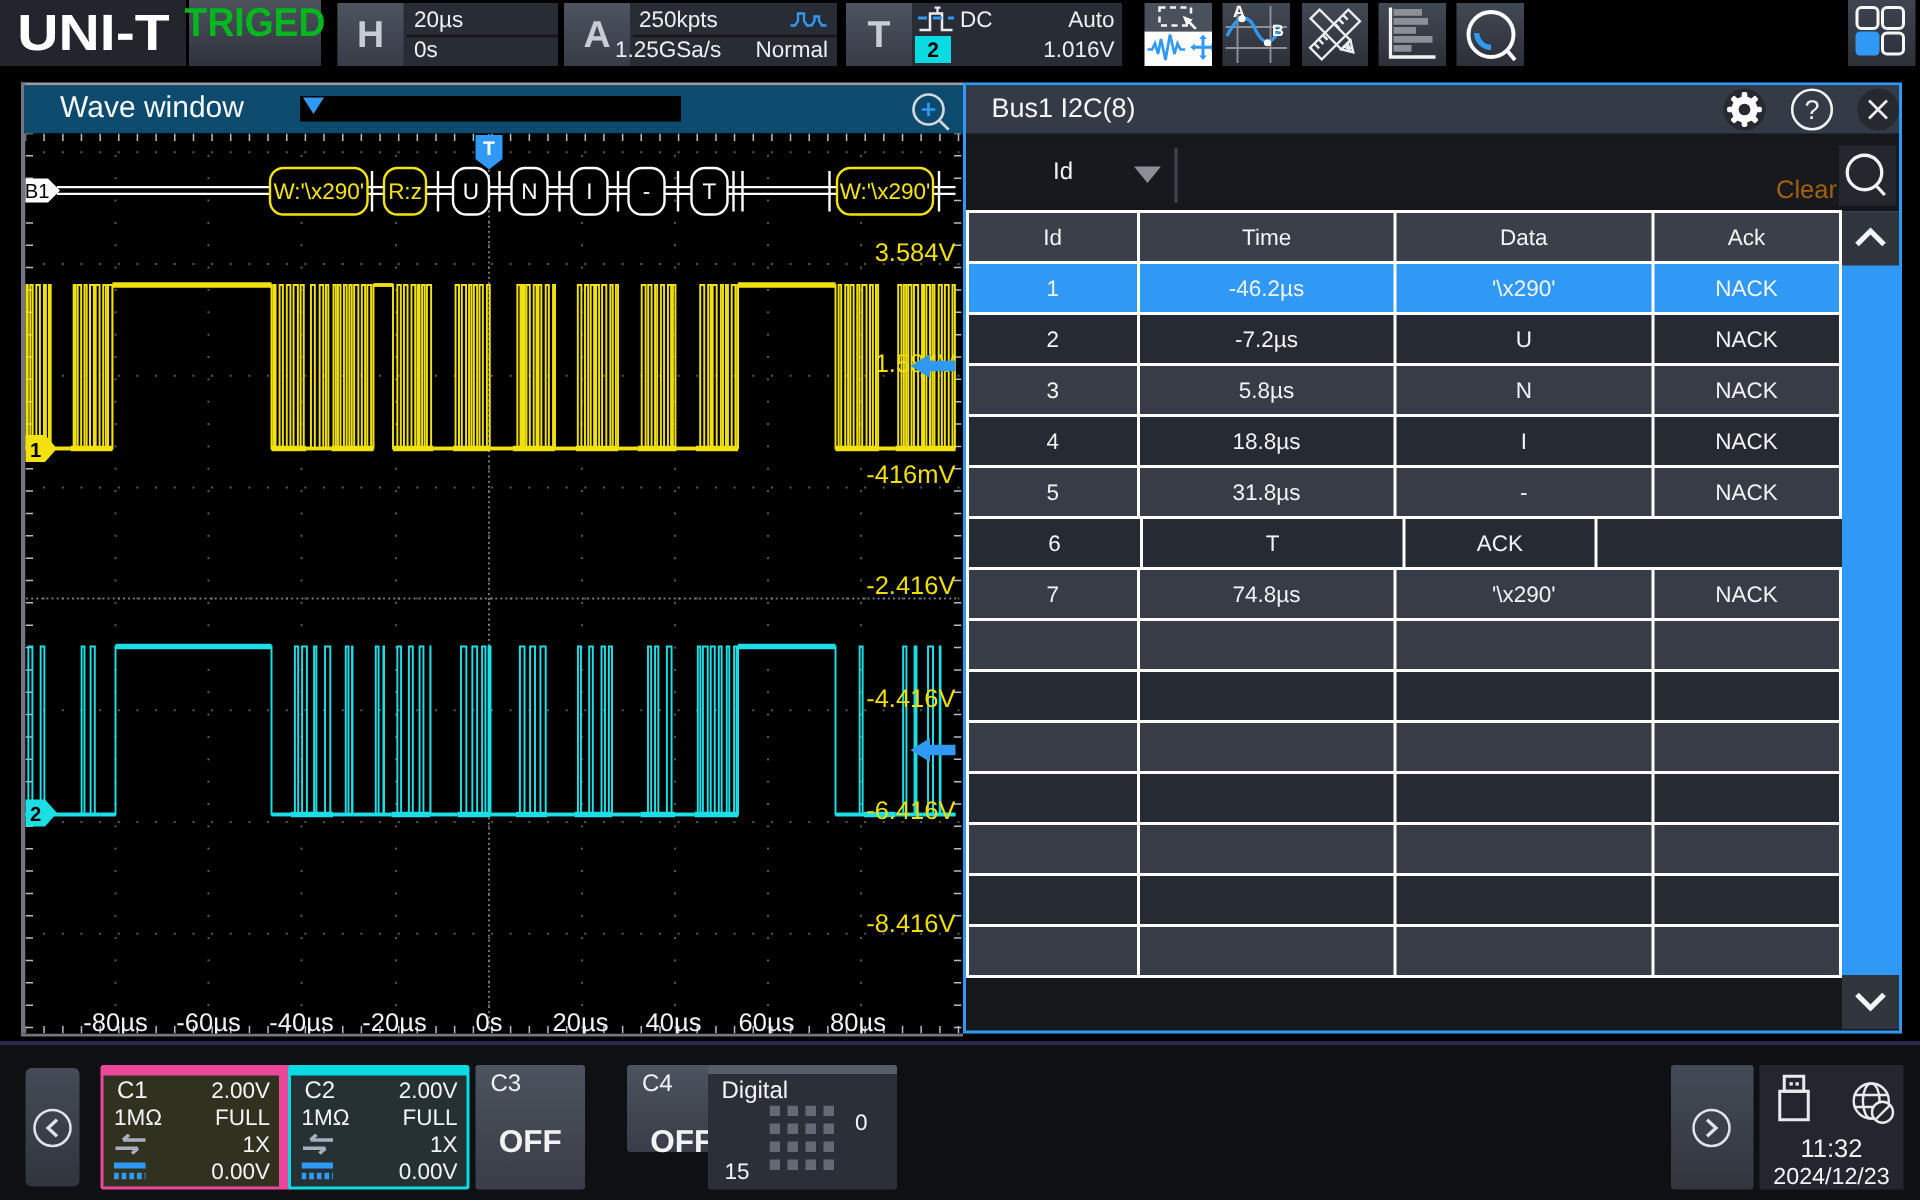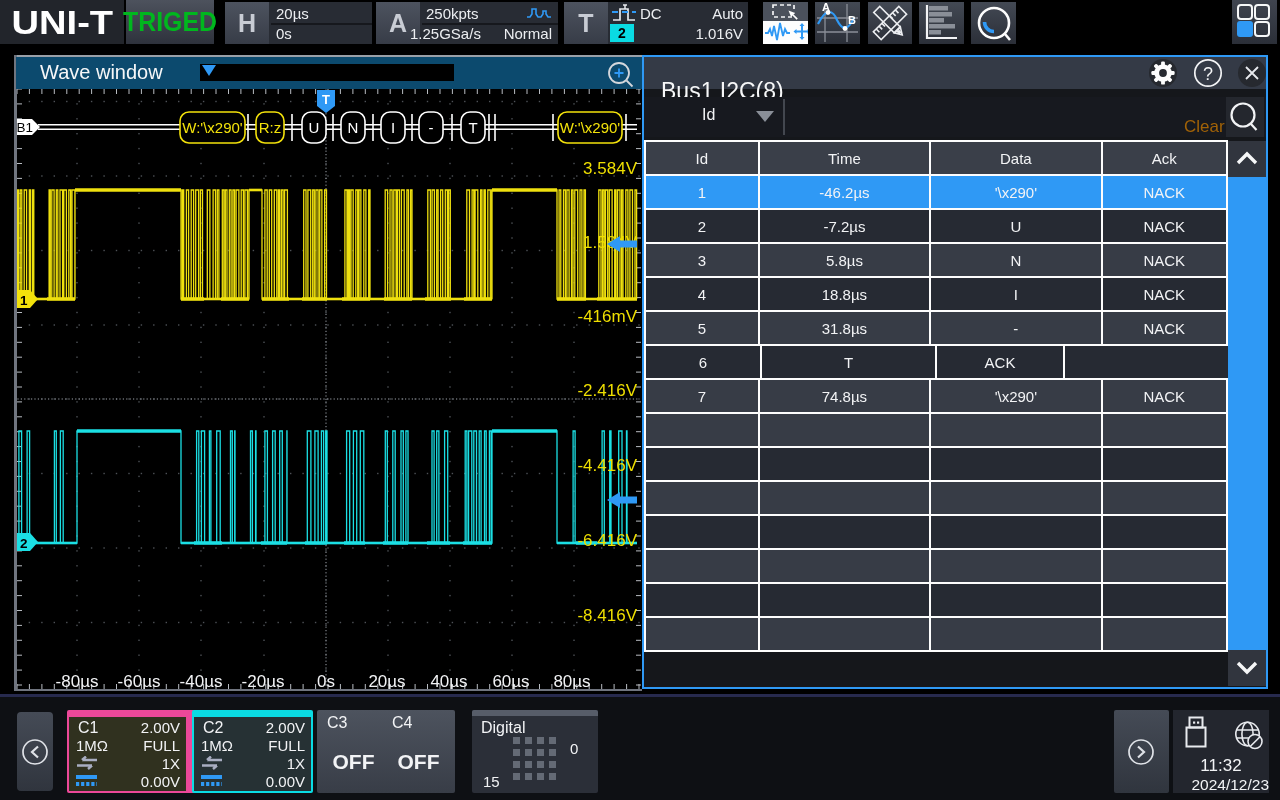--- a/index.html
+++ b/index.html
@@ -9,21 +9,21 @@
 .ibtn{background:linear-gradient(180deg,#434954,#2b2f38)}
 .small{font-size:15px}
 svg{display:block}
 </style></head>
 <body>
 
 <div class="abs" style="left:0;top:0;width:1280px;height:44px;background:#000">
   <div class="abs" style="left:0;top:0;width:124px;height:44px;background:#22252b;display:flex;align-items:center;justify-content:center">
     <span style="color:#fff;font-weight:bold;font-size:34px;letter-spacing:0px;transform:scale(1.12,1.0);white-space:nowrap">UNI-T</span>
   </div>
-  <div class="abs" style="left:126px;top:0;width:88px;height:44px;background:linear-gradient(180deg,#4d525d,#2e323c);display:flex;align-items:center;justify-content:center">
+  <div class="abs" style="left:126px;top:0;width:88px;height:44px;background:linear-gradient(180deg,#4d525d,#2e323c);display:flex;justify-content:center">
     <span style="color:#00b71e;font-weight:bold;font-size:27px;transform:scaleX(0.92)">TRIGED</span>
   </div>
 
   <div class="abs panel" style="left:225px;top:2px;width:147px;height:42px">
     <div class="abs lbox" style="left:0;top:0;width:44px;height:42px">H</div>
     <div class="abs small" style="left:51px;top:3px">20µs</div>
     <div class="abs" style="left:46px;top:21px;width:101px;height:2px;background:#16181d"></div>
     <div class="abs small" style="left:51px;top:23px">0s</div>
   </div>
 
@@ -1560,21 +1560,21 @@
         <text x="370" y="598" fill="#f2f3f5" font-size="17" text-anchor="middle">20µs</text>
         <text x="432" y="598" fill="#f2f3f5" font-size="17" text-anchor="middle">40µs</text>
         <text x="494" y="598" fill="#f2f3f5" font-size="17" text-anchor="middle">60µs</text>
         <text x="555" y="598" fill="#f2f3f5" font-size="17" text-anchor="middle">80µs</text>
       </svg>
     </div>
 </div>
 
 <div class="abs" style="left:642px;top:55px;width:626px;height:634px;border:2px solid #2f99f5;background:#15171b">
   <div class="abs" style="left:0;top:0;width:622px;height:32px;background:#343a46">
-    <div class="abs" style="left:17px;top:21px;color:#f6f7f8;font-size:23px">Bus1 I2C(8)</div>
+    <div class="abs" style="left:17px;top:5px;color:#f6f7f8;font-size:18px">Bus1 I2C(8)</div>
     <svg class="abs" style="left:503px;top:1px" width="32" height="30" viewBox="0 0 32 30">
       <circle cx="16" cy="15" r="14" fill="#26292f"></circle>
       <g fill="#fdfdfd">
           <circle cx="16" cy="15" r="8.7"></circle>
           <rect x="14.1" y="3.4" width="3.8" height="5.5" rx="1.2" transform="rotate(0 16 15)"></rect>
           <rect x="14.1" y="3.4" width="3.8" height="5.5" rx="1.2" transform="rotate(45 16 15)"></rect>
           <rect x="14.1" y="3.4" width="3.8" height="5.5" rx="1.2" transform="rotate(90 16 15)"></rect>
           <rect x="14.1" y="3.4" width="3.8" height="5.5" rx="1.2" transform="rotate(135 16 15)"></rect>
           <rect x="14.1" y="3.4" width="3.8" height="5.5" rx="1.2" transform="rotate(180 16 15)"></rect>
           <rect x="14.1" y="3.4" width="3.8" height="5.5" rx="1.2" transform="rotate(225 16 15)"></rect>
@@ -1761,21 +1761,21 @@
           <path d="M0,3 h21" stroke="#2f99f5" stroke-width="4"></path>
           <path d="M0,10 h21" stroke="#2f99f5" stroke-width="4.2" stroke-dasharray="3.2 1.9"></path>
         </svg>
       <div class="abs" style="right:6px;top:56px">0.00V</div>
     </div>
   </div>
   <div class="abs" style="left:317px;top:13px;width:73px;height:83px;border-radius:2px;background:linear-gradient(180deg,#4d535e,#383d47);color:#f2f3f5">
     <div class="abs" style="left:10px;top:4px;font-size:16px">C3</div>
     <div class="abs" style="left:0;top:40px;width:73px;text-align:center;font-size:21px;font-weight:bold">OFF</div>
   </div>
-  <div class="abs" style="left:382px;top:13px;width:73px;height:83px;border-radius:2px;background:linear-gradient(180deg,#4d535e,#383d47);color:#f2f3f5">
+  <div class="abs" style="left:418px;top:13px;width:73px;height:58px;border-radius:2px;background:linear-gradient(180deg,#4d535e,#383d47);color:#f2f3f5">
     <div class="abs" style="left:10px;top:4px;font-size:16px">C4</div>
     <div class="abs" style="left:0;top:40px;width:73px;text-align:center;font-size:21px;font-weight:bold">OFF</div>
   </div>
 
   <div class="abs" style="left:472px;top:13px;width:126px;height:83px;border-radius:2px;background:#2b2f38;color:#f2f3f5">
     <div class="abs" style="left:0;top:0;width:126px;height:6px;background:#575d69;border-radius:2px 2px 0 0"></div>
     <div class="abs" style="left:9px;top:9px;font-size:16px">Digital</div>
     <svg class="abs" style="left:41px;top:27px" width="44" height="44" viewBox="0 0 44 44">
       <g fill="#646a75">
         <rect x="0" y="0" width="7" height="7"></rect>
@@ -1814,15 +1814,15 @@
         <rect x="12" y="5.5" width="2.2" height="2.2" fill="#e8eaee"></rect>
     </svg>
     <svg class="abs" style="left:61px;top:11px" width="30" height="29" viewBox="0 0 30 29">
       <circle cx="13.5" cy="13" r="11.7" fill="none" stroke="#e8eaee" stroke-width="1.6"></circle>
       <ellipse cx="13.5" cy="13" rx="5.6" ry="11.7" fill="none" stroke="#e8eaee" stroke-width="1.6"></ellipse>
       <path d="M2.2,9 h22.6 M2.2,17 h22.6" stroke="#e8eaee" stroke-width="1.6"></path>
       <circle cx="21" cy="20.5" r="7" fill="#23262e" stroke="#e8eaee" stroke-width="1.6"></circle>
       <path d="M16.2,25.5 l9.8,-9.8" stroke="#e8eaee" stroke-width="1.6"></path>
     </svg>
     <div class="abs" style="left:0;top:46px;width:96px;text-align:center;font-size:17px">11:32</div>
-    <div class="abs" style="left:0;top:66px;width:96px;text-align:right;font-size:15.5px">2024/12/23</div>
+    <div class="abs" style="left:0;top:66px;width:96px;text-align:center;font-size:15.5px">2024/12/23</div>
   </div>
 </div>
 
 </body></html>

